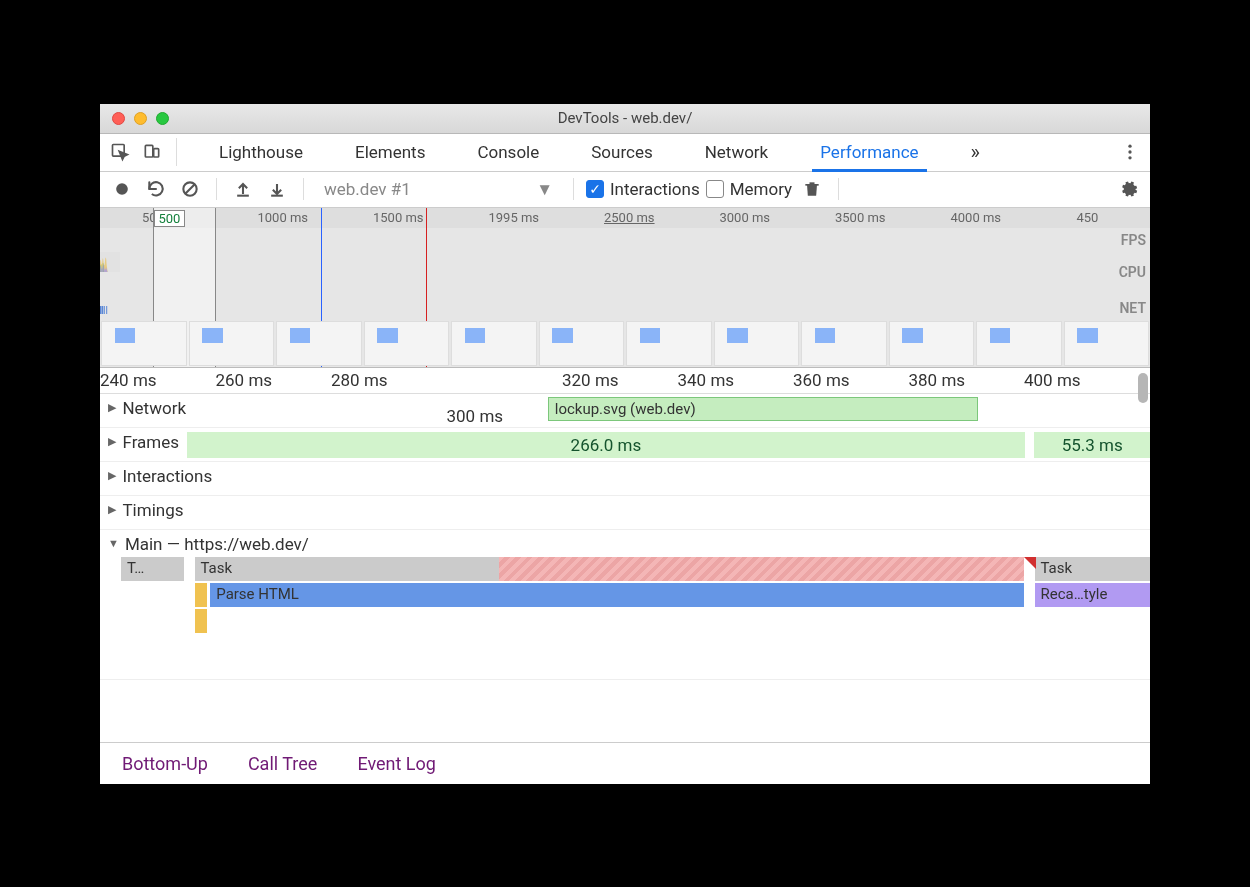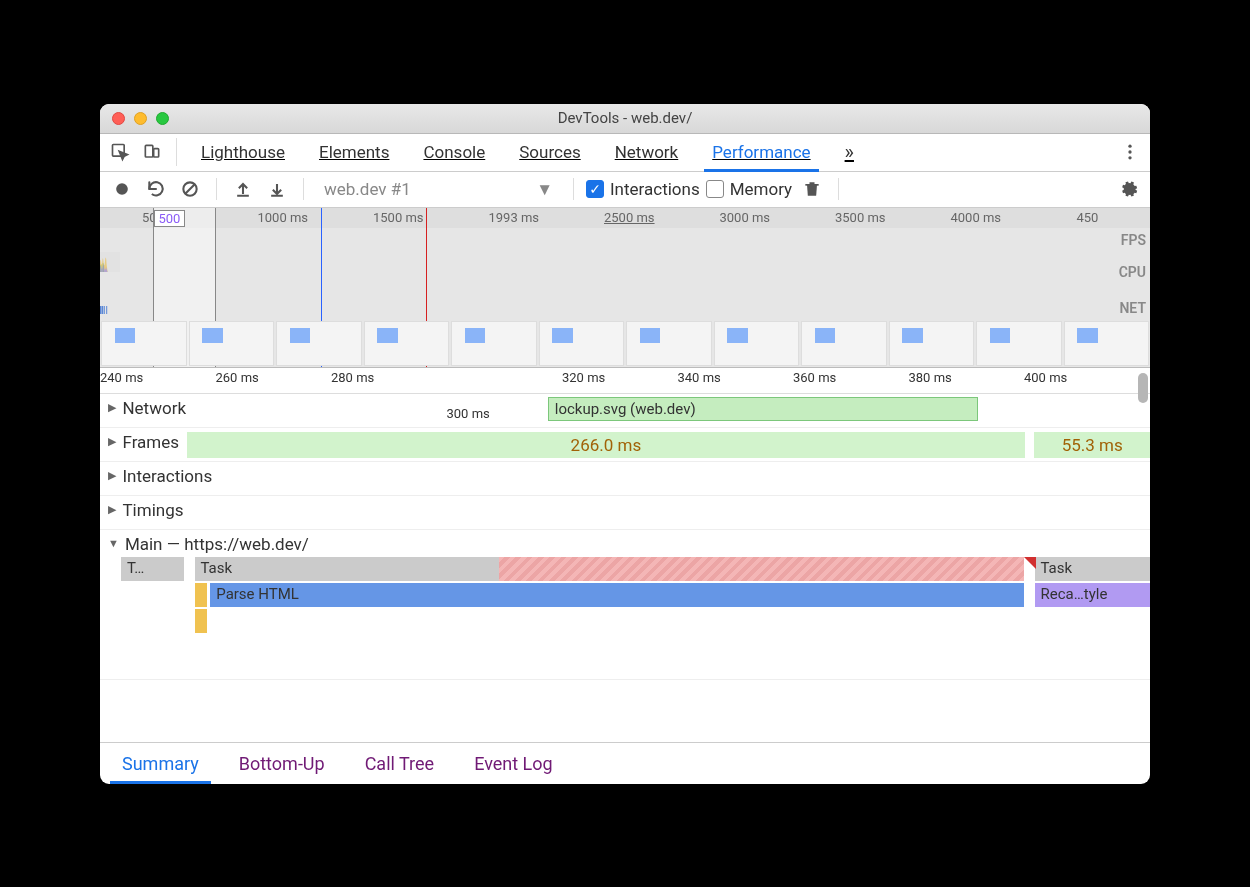--- a/index.html
+++ b/index.html
@@ -9,21 +9,21 @@
     font-size: 13px;
     display: flex;
     align-items: center;
     justify-content: center;
     min-height: 100vh;
   }
   .window {
     width: 1050px;
     height: 680px;
     background: #fff;
-    border-radius: 9px;
+    border-radius: 0;
     box-shadow: 0 20px 60px rgba(0,0,0,0.6);
     overflow: hidden;
     display: flex;
     flex-direction: column;
   }
   
   .titlebar {
     height: 30px;
     background: linear-gradient(#e8e8e8,#d8d8d8);
     display: flex;
@@ -37,22 +37,21 @@
   .tl.yellow { background:#febc2e; border:1px solid #dfa023;}
   .tl.green { background:#28c840; border:1px solid #1faa2f;}
   .title { position:absolute; left:0; right:0; text-align:center; font-size:15px; color:#444;}
   
   .tabstrip {
     height: 38px;
     display:flex;
     align-items:center;
     border-bottom:1px solid #ccc;
     padding: 0 6px;
-    gap: 2px;
-    text-decoration: underline;
+    gap: 20px;
   }
   .tabstrip .left-tools { display:flex; gap:4px; padding-right:10px; border-right:1px solid #ddd; margin-right:6px;}
   .icon-btn {
     width: 28px; height: 28px;
     display:flex; align-items:center; justify-content:center;
     color:#555; cursor:pointer; border-radius:3px;
   }
   .tab {
     padding: 0 16px;
     height:100%;
@@ -101,42 +100,42 @@
   }
   .ov-timeline { height:20px; position:relative; background:#dedede; }
   .ov-tick { position:absolute; top:2px; font-size:13px; color:#666; }
   .ov-selection {
     position:absolute; top:0; bottom:0;
     background:rgba(255,255,255,0.45);
     border-left:1px solid #888; border-right:1px solid #888;
   }
   .ov-badge {
     position:absolute; top:2px; background:#fff; border:1px solid #888;
-    font-size:13px; padding:0 4px; color:#8b5cf6;
+    font-size:13px; padding:0 4px; color:#15803d;
   }
   .ov-marker { position:absolute; top:0; bottom:0; width:1px; }
   .ov-marker.blue { background:#2a62ff; }
   .ov-marker.red { background:#d62020; }
   .ov-cpu { position:absolute; left:0; right:0; top:44px; height:50px; }
   .ov-net { position:absolute; left:0; right:0; top:94px; height:14px; }
   .ov-lane-label { position:absolute; right:4px; font-size:14px; color:#888; font-weight:600;}
   .ov-thumbs { position:absolute; left:0; right:0; top:112px; bottom:0; display:flex; }
   .thumb { flex:1; margin:1px; background:#f4f4f4; border:1px solid #ddd; position:relative;}
   .thumb::after{content:"";position:absolute;left:15%;top:15%;width:25%;height:35%;background:#8ab4f8;}
   
   .detail {
     flex:1;
     overflow:hidden;
     display:flex; flex-direction:column;
     position:relative;
   }
   .ruler {
     height:26px; display:flex; position:relative;
     border-bottom:1px solid #ddd;
-    font-size:13px; color:#333;
+    font-size:17px; color:#333;
   }
   .ruler .tick { position:absolute; top:2px; }
   .tracks { flex:1; overflow:hidden; font-size:17px;}
   .track {
     min-height:34px;
     border-bottom:1px solid #eee;
     position:relative;
     display:flex; align-items:flex-start;
   }
   .track-header {
@@ -150,21 +149,21 @@
     position:absolute; top:3px; height:24px;
     background:#c5edbf; border:1px solid #7cc77b;
     font-size:15px; color:#333; padding:2px 6px;
     overflow:hidden; white-space:nowrap;
   }
   
   .frame-pill {
     position:absolute; top:4px; height:26px;
     background:#d2f3cc;
     display:flex; align-items:center; justify-content:center;
-    font-size:17px; color:#a16207;
+    font-size:17px; color:#14532d;
   }
   
   .flame { position:relative; height:120px; }
   .flame-row { position:absolute; left:0; right:0; height:26px; }
   .flame-block {
     position:absolute; height:24px; top:1px;
     font-size:15px; color:#333; padding:2px 6px;
     overflow:hidden; white-space:nowrap; text-overflow:ellipsis;
   }
   .task-gray { background:#cbcbcb; }
@@ -302,21 +301,21 @@
           <path d="M12 8a4 4 0 1 0 0 8 4 4 0 0 0 0-8zm9 4l2-1-1-3-2 .5a9 9 0 0 0-1.5-1.5L19 4l-3-1-1 2a9 9 0 0 0-2 0l-1-2-3 1 .5 2A9 9 0 0 0 8 7.5L6 7 5 10l2 1a9 9 0 0 0 0 2l-2 1 1 3 2-.5A9 9 0 0 0 9.5 18L9 20l3 1 1-2a9 9 0 0 0 2 0l1 2 3-1-.5-2a9 9 0 0 0 1.5-1.5l2 .5 1-3-2-1a9 9 0 0 0 0-2z"></path>
         </svg>
     </div>
   </div>
 
   <div class="overview">
     <div class="ov-timeline" id="ov-ticks">
         <span class="ov-tick" style="left: 4%;">500 ms</span>
         <span class="ov-tick" style="left: 15%;">1000 ms</span>
         <span class="ov-tick" style="left: 26%;">1500 ms</span>
-        <span class="ov-tick" style="left: 37%;">1993 ms</span>
+        <span class="ov-tick" style="left: 37%;">1995 ms</span>
         <span class="ov-tick" style="left: 48%; text-decoration: underline;">2500 ms</span>
         <span class="ov-tick" style="left: 59%;">3000 ms</span>
         <span class="ov-tick" style="left: 70%;">3500 ms</span>
         <span class="ov-tick" style="left: 81%;">4000 ms</span>
         <span class="ov-tick" style="left: 93%;">450</span>
       </div>
     <div class="ov-selection" id="ov-sel" style="left: 5%; width: 6%;">
       <div class="ov-badge">500</div>
     </div>
     <div class="ov-marker blue" id="ov-m0" style="left: 21%;"></div>
@@ -431,19 +430,18 @@
           <div class="flame-row" id="flame-r2" style="top:52px">
               <div class="flame-block yellow" style="left: 9%; width: 1%;"></div>
             </div>
         </div>
       </div>
 
       <div class="scrollbar-knob" style="top:5px;"></div>
     </div>
 
     <div class="bottom-tabs">
-      <div class="btab active">Summary</div>
       <div class="btab">Bottom-Up</div>
       <div class="btab">Call Tree</div>
       <div class="btab">Event Log</div>
     </div>
   </div>
 </div>
 
 </body></html>

